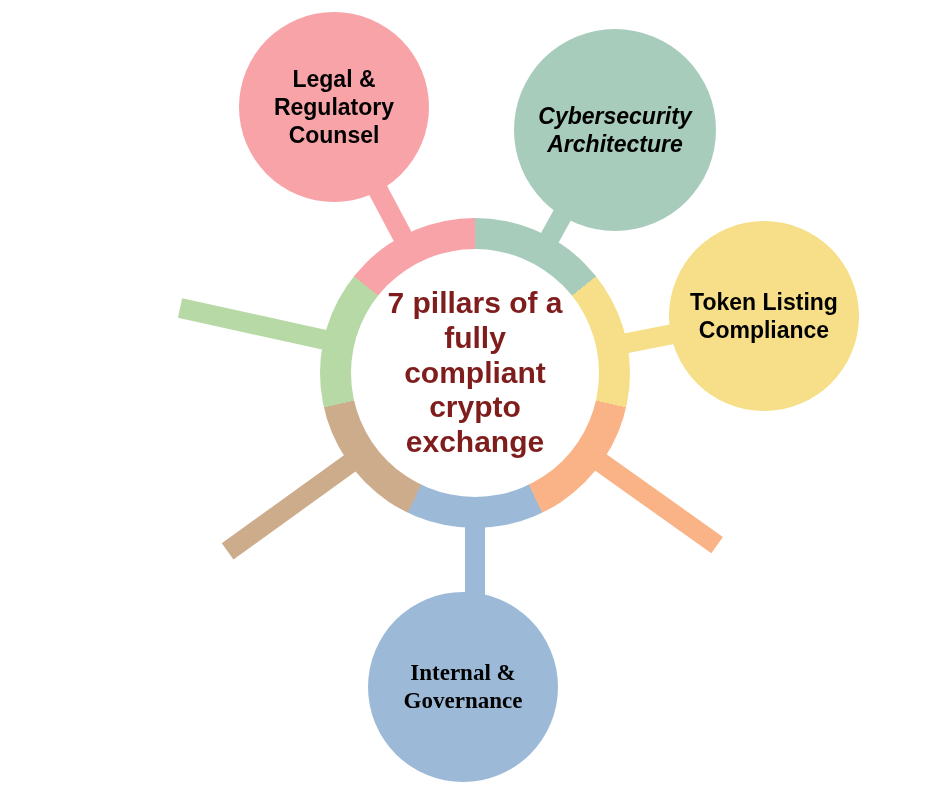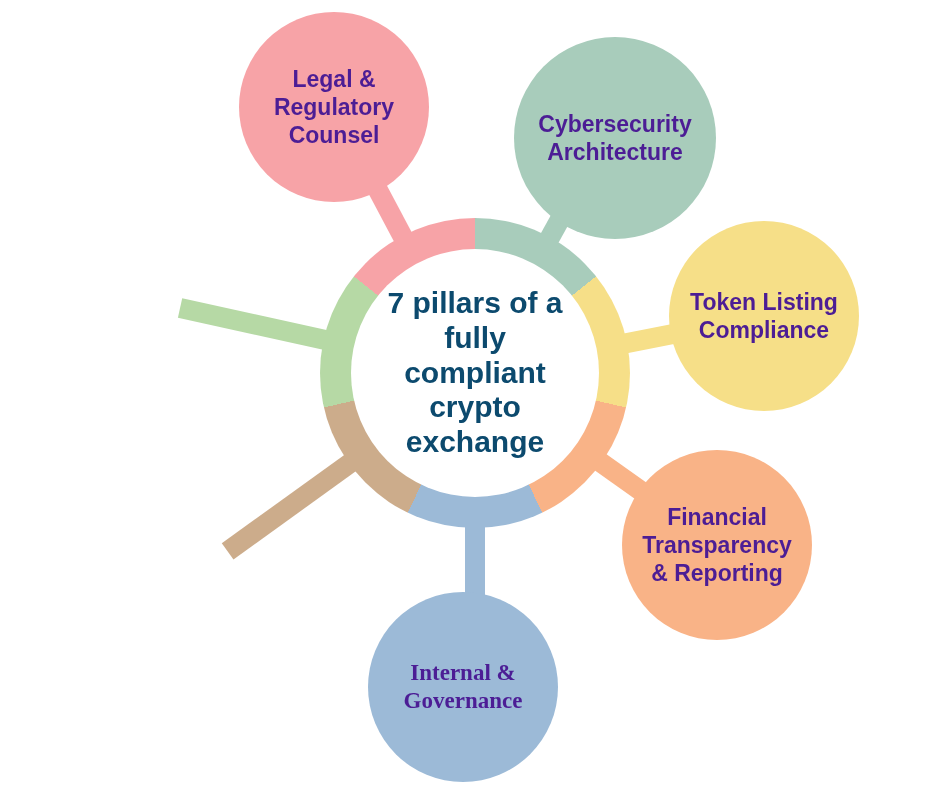--- a/index.html
+++ b/index.html
@@ -51,43 +51,43 @@
     background: #ffffff;
     z-index: 3;
     display: flex;
     align-items: center;
     justify-content: center;
   }
   .hub-title {
     font-size: 30px;
     font-weight: 700;
     line-height: 1.16;
-    color: #0c4a6e;
+    color: #7f1d1d;
     text-align: center;
     white-space: pre-line;
   }
   
   .pillar {
     position: absolute;
     border-radius: 50%;
     z-index: 4;
     display: flex;
     align-items: center;
     justify-content: center;
   }
   .pillar-label {
     font-size: 23px;
     font-weight: 700;
     line-height: 1.22;
-    color: #4c1d95;
+    color: #000000;
     text-align: center;
     white-space: pre-line;
   }
   .pillar-legal     { left: 239px; top: 12px;  width: 190px; height: 190px; }
-  .pillar-cyber     { left: 514px; top: 37px;  width: 202px; height: 202px; }
+  .pillar-cyber     { left: 514px; top: 29px;  width: 202px; height: 202px; font-style: italic; }
   .pillar-token     { left: 669px; top: 221px; width: 190px; height: 190px; }
   .pillar-financial { left: 622px; top: 450px; width: 190px; height: 190px; }
   .pillar-internal  { left: 368px; top: 592px; width: 190px; height: 190px; font-family: Liberation Serif, serif; }
   .pillar-investor  { left: 133px; top: 456px; width: 190px; height: 190px; }
   .pillar-kyc       { left: 84px;  top: 212px; width: 192px; height: 192px; }
 </style>
 </head>
 <body style="background: rgb(255, 255, 255);">
 
 <div class="canvas">
@@ -115,23 +115,18 @@
 Counsel</span>
   </div>
   <div class="pillar pillar-cyber" style="background-color: rgb(168, 204, 187);">
     <span class="pillar-label">Cybersecurity
 Architecture</span>
   </div>
   <div class="pillar pillar-token" style="background-color: rgb(246, 223, 136);">
     <span class="pillar-label">Token Listing
 Compliance</span>
   </div>
-  <div class="pillar pillar-financial" style="background-color: rgb(249, 179, 135);">
-    <span class="pillar-label">Financial
-Transparency
-&amp; Reporting</span>
-  </div>
   <div class="pillar pillar-internal" style="background-color: rgb(156, 186, 215);">
     <span class="pillar-label">Internal &amp;
 Governance</span>
   </div>
 
 </div>
 
 </body></html>

